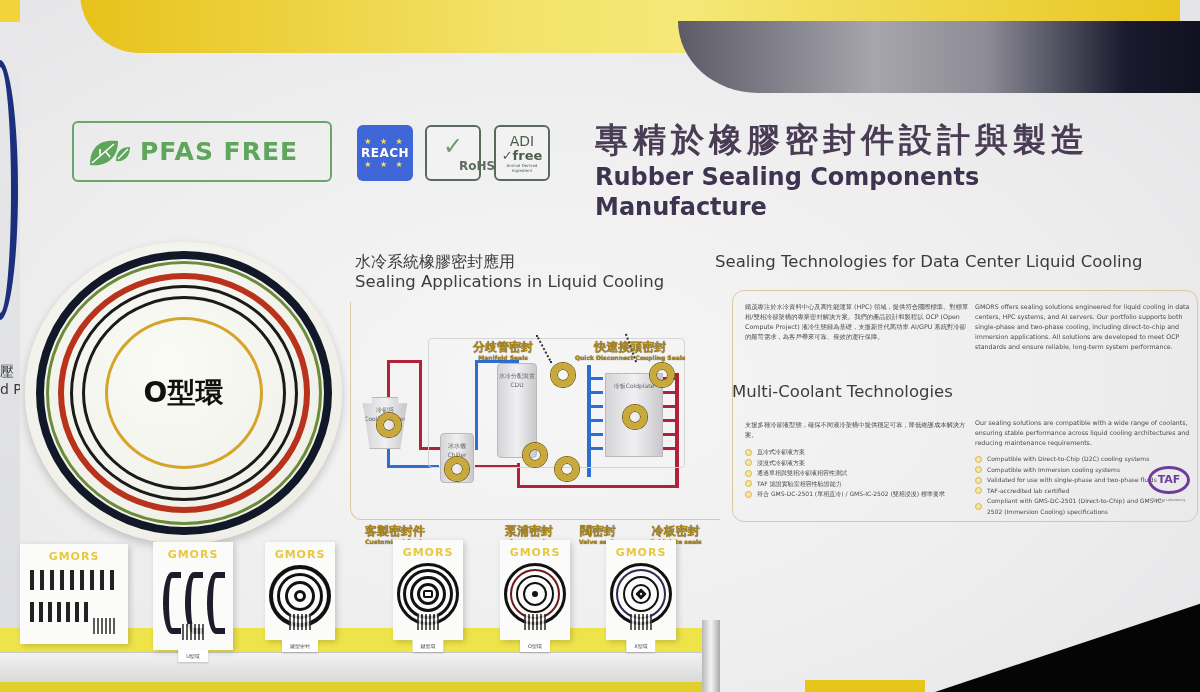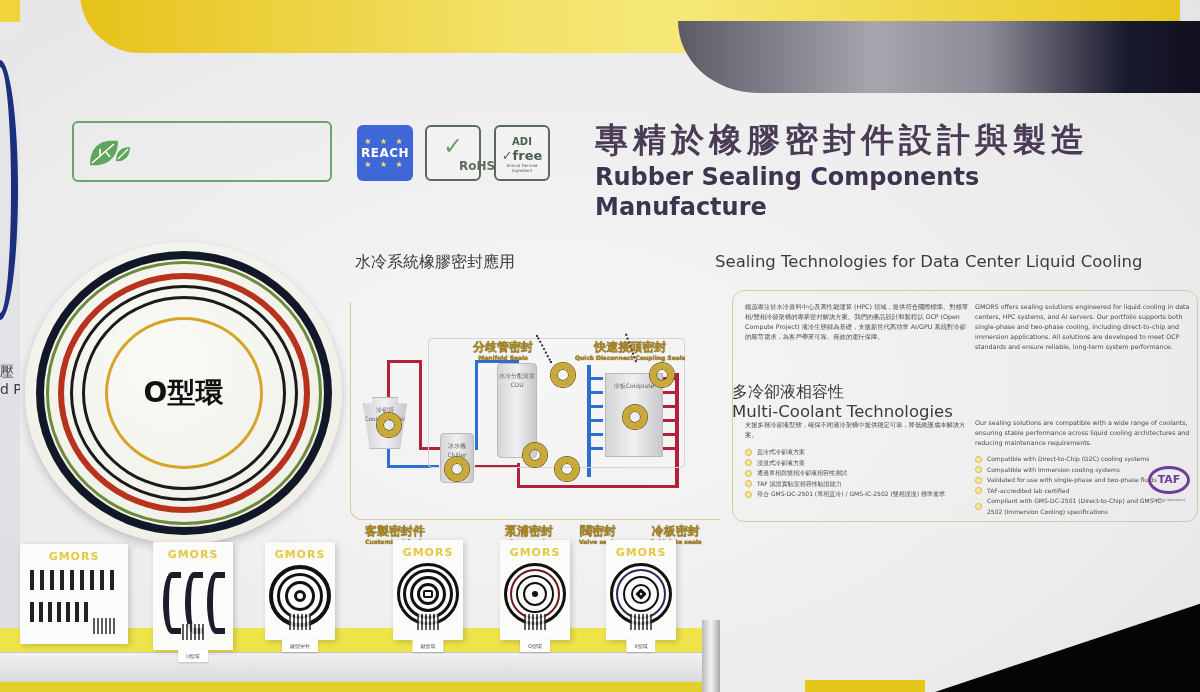--- a/index.html
+++ b/index.html
@@ -29,21 +29,21 @@
   .pfas .label { font-family: "DejaVu Sans", sans-serif; font-weight: bold; font-size: 25px; color: #5ea65b; letter-spacing: 1px; }
 
   .cert { position: absolute; top: 125px; width: 56px; height: 56px; border-radius: 6px; display: flex; flex-direction: column; align-items: center; justify-content: center; }
   .reach { left: 337px; background: #3f67d8; color: #fff; }
   .reach .stars { font-size: 8px; color: #f7e25c; letter-spacing: 3px; line-height: 9px; }
   .reach .t { font-size: 12px; font-weight: bold; letter-spacing: 0.5px; }
   .rohs { left: 405px; border: 2px solid #5a6a5a; color: #5e6d5e; background: #f2f2f2; }
   .rohs .chk { font-size: 24px; color: #6d9c6a; line-height: 26px; }
   .rohs .t { font-size: 12px; font-weight: bold; margin-left: 48px; }
   .adi { left: 474px; border: 2px solid #5a6a5a; color: #4d5d4d; background: #f2f2f2; }
-  .adi .t1 { font-size: 10px; font-weight: bold; line-height: 15px; }
+  .adi .t1 { font-size: 14px; font-weight: normal; line-height: 15px; }
   .adi .t2 { font-size: 13px; font-weight: bold; line-height: 14px; }
   .adi .t3 { font-size: 4px; line-height: 5px; text-align: center; }
 
   .headline { position: absolute; left: 575px; top: 120px; width: 520px; }
   .headline .zh { font-size: 33px; font-weight: bold; letter-spacing: 5px; color: #4a3c55; line-height: 40px; }
   .headline .en { font-size: 24px; font-weight: bold; color: #3f3450; line-height: 30px; margin-top: 2px; }
 
   
   .oring-disc { position: absolute; left: 5px; top: 242px; width: 317px; height: 302px; border-radius: 50%; background: radial-gradient(circle at 45% 40%, #fbfbf6 0%, #efefe8 75%, #dcdcd4 100%); box-shadow: 0 4px 10px rgba(0,0,0,0.2); }
   .ring { position: absolute; border-radius: 50%; left: 50%; top: 50%; transform: translate(-50%, -50%); }
@@ -105,20 +105,21 @@
 
   <div class="pfas">
     <span class="leaf">
       <svg viewBox="0 0 44 34">
         <path d="M2 30 C2 10 14 4 30 6 C30 22 20 32 2 30 Z" fill="#5ea65b"></path>
         <path d="M4 28 L26 9 M12 22 L12 14 M18 17 L22 22" stroke="#fff" stroke-width="1.6" fill="none"></path>
         <path d="M28 26 C28 16 34 12 42 12 C42 22 36 27 28 26 Z" fill="#5ea65b"></path>
         <path d="M30 24 L40 14" stroke="#fff" stroke-width="1.2"></path>
       </svg>
     </span>
+    <span class="label">PFAS FREE</span>
   </div>
 
   <div class="cert reach">
     <div class="stars">★ ★ ★</div>
     <div class="t">REACH</div>
     <div class="stars">★ ★ ★</div>
   </div>
   <div class="cert rohs">
     <div class="chk">✓</div>
     <div class="t">RoHS</div>
@@ -139,20 +140,21 @@
     <div class="ring" style="width:276px;height:264px;border:3px solid #6b8a3a;"></div>
     <div class="ring" style="width:252px;height:240px;border:6px solid #b8321c;"></div>
     <div class="ring" style="width:228px;height:216px;border:3px solid #1a1a1a;"></div>
     <div class="ring" style="width:204px;height:194px;border:3px solid #1a1a1a;"></div>
     <div class="ring" style="width:158px;height:152px;border:3px solid #d6a429;"></div>
     <div class="label">O型環</div>
   </div>
 
   <div class="sec-title" style="left:335px;top:252px;">
     <div class="zh">水冷系統橡膠密封應用</div>
+    <div class="en">Sealing Applications in Liquid Cooling</div>
   </div>
   <div class="frame" style="left:330px;top:302px;width:370px;height:218px;border-top:none;border-right:none;border-top-left-radius:0;border-bottom-right-radius:0;"></div>
 
   <div class="diagram" style="left:335px;">
 
     <div class="pipe-r" style="left:32px;top:55px;width:3px;height:60px;"></div>
     <div class="pipe-r" style="left:32px;top:55px;width:32px;height:3px;"></div>
     <div class="pipe-r" style="left:64px;top:55px;width:3px;height:90px;"></div>
     <div class="pipe-r" style="left:64px;top:142px;width:22px;height:3px;"></div>
     <div class="pipe-b" style="left:32px;top:120px;width:3px;height:42px;"></div>
@@ -222,21 +224,20 @@
   </div>
 
   <div class="sec-title" style="left:695px;top:252px;">
     <div class="en">Sealing Technologies for Data Center Liquid Cooling</div>
   </div>
   <div class="frame" style="left:712px;top:290px;width:466px;height:232px;"></div>
   <div class="para" style="left:725px;top:302px;width:225px;">鐵茂專注於水冷資料中心及高性能運算 (HPC) 領域，提供符合國際標準、對標單相/雙相冷卻架構的專業密封解決方案。我們的產品設計和製程以 OCP (Open Compute Project) 液冷生態鏈為基礎，支援新世代高功率 AI/GPU 系統對冷卻的嚴苛需求，為客戶帶來可靠、長效的運行保障。</div>
   <div class="para" style="left:955px;top:302px;width:220px;">GMORS offers sealing solutions engineered for liquid cooling in data centers, HPC systems, and AI servers. Our portfolio supports both single-phase and two-phase cooling, including direct-to-chip and immersion applications. All solutions are developed to meet OCP standards and ensure reliable, long-term system performance.</div>
 
   <div class="sec-title" style="left:712px;top:382px;">
-    <div class="zh">多冷卻液相容性</div>
     <div class="en">Multi-Coolant Technologies</div>
   </div>
   <div class="para" style="left:725px;top:420px;width:225px;">支援多種冷卻液型態，確保不同液冷架構中提供穩定可靠，降低維護成本解決方案。</div>
   <div class="para" style="left:955px;top:418px;width:222px;">Our sealing solutions are compatible with a wide range of coolants, ensuring stable performance across liquid cooling architectures and reducing maintenance requirements.</div>
 
   <ul class="bullets" style="left:725px;top:447px;width:230px;">
     <li>
         <span class="dot"></span>
         <span>直冷式冷卻液方案</span>
       </li>

